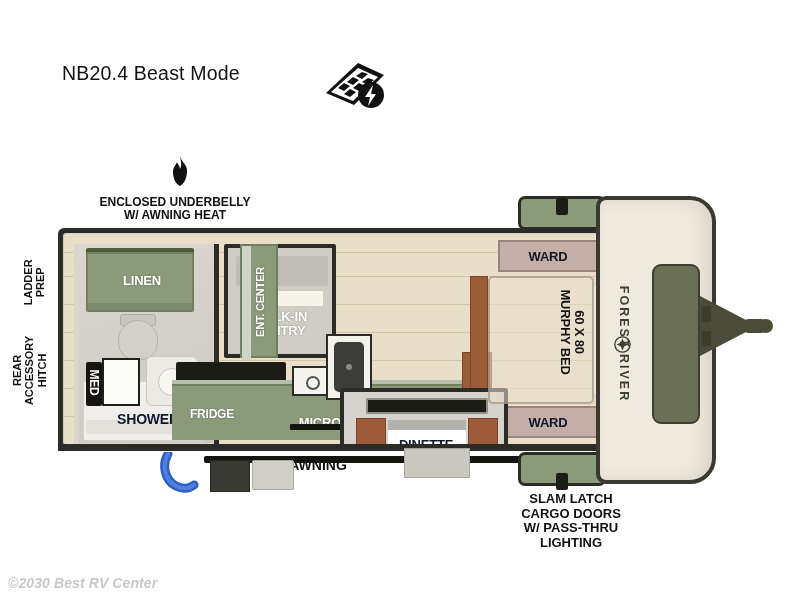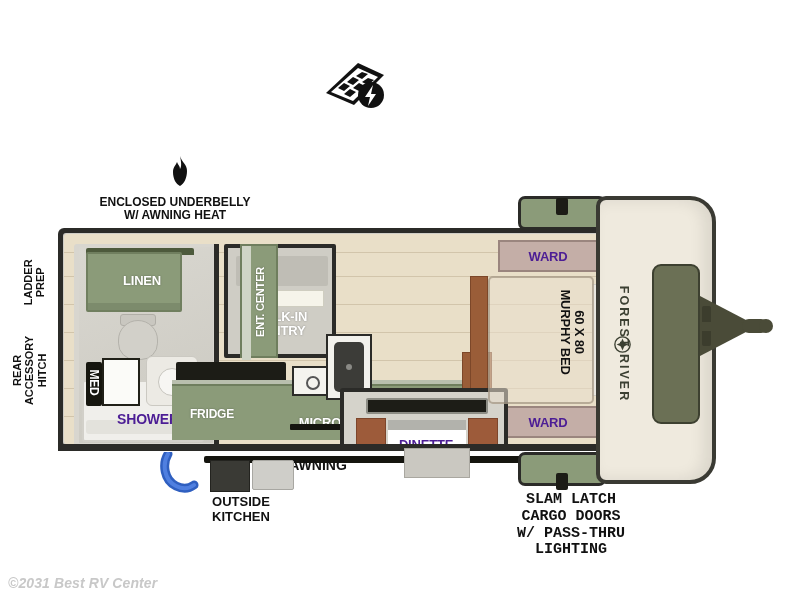--- a/index.html
+++ b/index.html
@@ -13,21 +13,21 @@
   #stage {
     position: relative;
     width: 800px; height: 600px;
     background: #ffffff;
   }
 
   
   .lbl {
     position: absolute;
     font-weight: bold;
-    color: #4c1d95;
+    color: #0f172a;
     text-align: center;
     line-height: 1.08;
     letter-spacing: -0.2px;
     white-space: pre-line;
   }
   .lbl-w { color: #ffffff; text-shadow: 0 0 2px rgba(0,0,0,.35); }
   .rot-cw  { transform: rotate(90deg); transform-origin: 50% 50%; }
   .rot-ccw { transform: rotate(-90deg); transform-origin: 50% 50%; }
 
   
@@ -113,21 +113,21 @@
   
   #bath {
     position:absolute; left:10px; top:10px; width:145px; height:202px;
     background:#d8d6cf; border-right:5px solid #2b2b28; border-radius:3px 0 0 3px;
   }
   #bath-floor {
     position:absolute; left:5px; top:3px; width:134px; height:196px;
     background:linear-gradient(160deg,#d9d7d0,#cbc9c1);
   }
   #linen {
-    position:absolute; left:12px; top:8px; width:96px; height:60px;
+    position:absolute; left:12px; top:8px; width:108px; height:60px;
     background:#8b9b79; border:2px solid #707f5f; border-radius:2px;
     box-shadow: inset 0 -7px 0 rgba(0,0,0,.10);
   }
   #linen-top {
     position:absolute; left:12px; top:4px; width:108px; height:7px;
     background:#4d5a3c; border-radius:2px 2px 0 0;
   }
   #toilet {
     position:absolute; left:44px; top:76px; width:40px; height:40px;
     background:#d2d0c9; border:1px solid #b4b2ab; border-radius:50% 50% 42% 42%;
@@ -316,20 +316,21 @@
   #cargo-top { left:518px; top:196px; }
   #cargo-top .latch { top:-1px; }
   #cargo-bot { left:518px; top:452px; }
   #cargo-bot .latch { top:18px; }
 </style>
 </head>
 <body>
 
 <div id="stage">
 
+  <div id="title">NB20.4 Beast Mode</div>
 
   <svg style="position:absolute;left:318px;top:57px;width:72px;height:56px" viewBox="0 0 72 56">
     <g fill="#111">
       <path d="M8 36 L40 6 L66 18 L36 48 Z" fill="#111"></path>
       <path d="M13 35 L40 11 L60 20 L35 44 Z" fill="#fff"></path>
       <path d="M20 31 L26 26 L32 29 L26 34 Z M29 25 L35 20 L41 23 L35 28 Z M38 19 L44 15 L50 17 L44 22 Z
                M26 37 L32 32 L38 35 L32 40 Z M35 31 L41 26 L47 29 L41 34 Z M44 25 L50 21 L56 23 L50 28 Z" fill="#111"></path>
       <circle cx="53" cy="38" r="13" fill="#111"></circle>
       <path d="M55 28 L47 40 L52 40 L50 49 L58 37 L53 37 Z" fill="#fff"></path>
     </g>
@@ -446,30 +447,28 @@
   <div id="step"></div>
 
   <svg style="position:absolute;left:160px;top:452px;width:44px;height:44px" viewBox="0 0 44 44">
     <path d="M8 2 C2 12 4 28 16 34 C24 38 30 36 34 33" stroke="#2f5fc0" stroke-width="9" fill="none" stroke-linecap="round"></path>
     <path d="M8 2 C2 12 4 28 16 34 C24 38 30 36 34 33" stroke="#4f7fe0" stroke-width="4" fill="none" stroke-linecap="round"></path>
   </svg>
   <div id="ok">
     <div id="ok-grill"></div>
     <div id="ok-unit"></div>
   </div>
-  <div class="callout" style="left:176px;top:495px;width:130px;font-size:13px;">OUTSIDE
-KITCHEN</div>
 
   <div class="cargo" id="cargo-top">
     <div class="latch"></div>
   </div>
   <div class="cargo" id="cargo-bot">
     <div class="latch"></div>
   </div>
-  <div class="callout" style="left:497px;top:492px;width:148px;font-size:15px;font-family:Liberation Mono, monospace;">SLAM LATCH
+  <div class="callout" style="left:497px;top:492px;width:148px;font-size:13px;">SLAM LATCH
 CARGO DOORS
 W/ PASS-THRU
 LIGHTING</div>
 
   <div id="nose">
     <div id="nose-window"></div>
     <div id="brand">
       <span>FOREST RIVER</span>
     </div>
     <svg id="brand-mark" viewBox="0 0 20 20">
@@ -480,14 +479,14 @@
   </div>
 
   <svg id="hitch" viewBox="0 0 82 68">
     <path d="M0 4 L0 64 L46 40 L46 28 Z" fill="#4a4b38"></path>
     <rect x="2" y="14" width="9" height="40" rx="2" fill="#3c3d2d"></rect>
     <rect x="-2" y="30" width="46" height="9" rx="3" fill="#4a4b38"></rect>
     <rect x="42" y="27" width="26" height="14" rx="7" fill="#4a4b38"></rect>
     <circle cx="66" cy="34" r="7" fill="#4a4b38"></circle>
   </svg>
 
-  <div id="copyright">©2031 Best RV Center</div>
+  <div id="copyright">©2030 Best RV Center</div>
 </div>
 
 </body></html>

